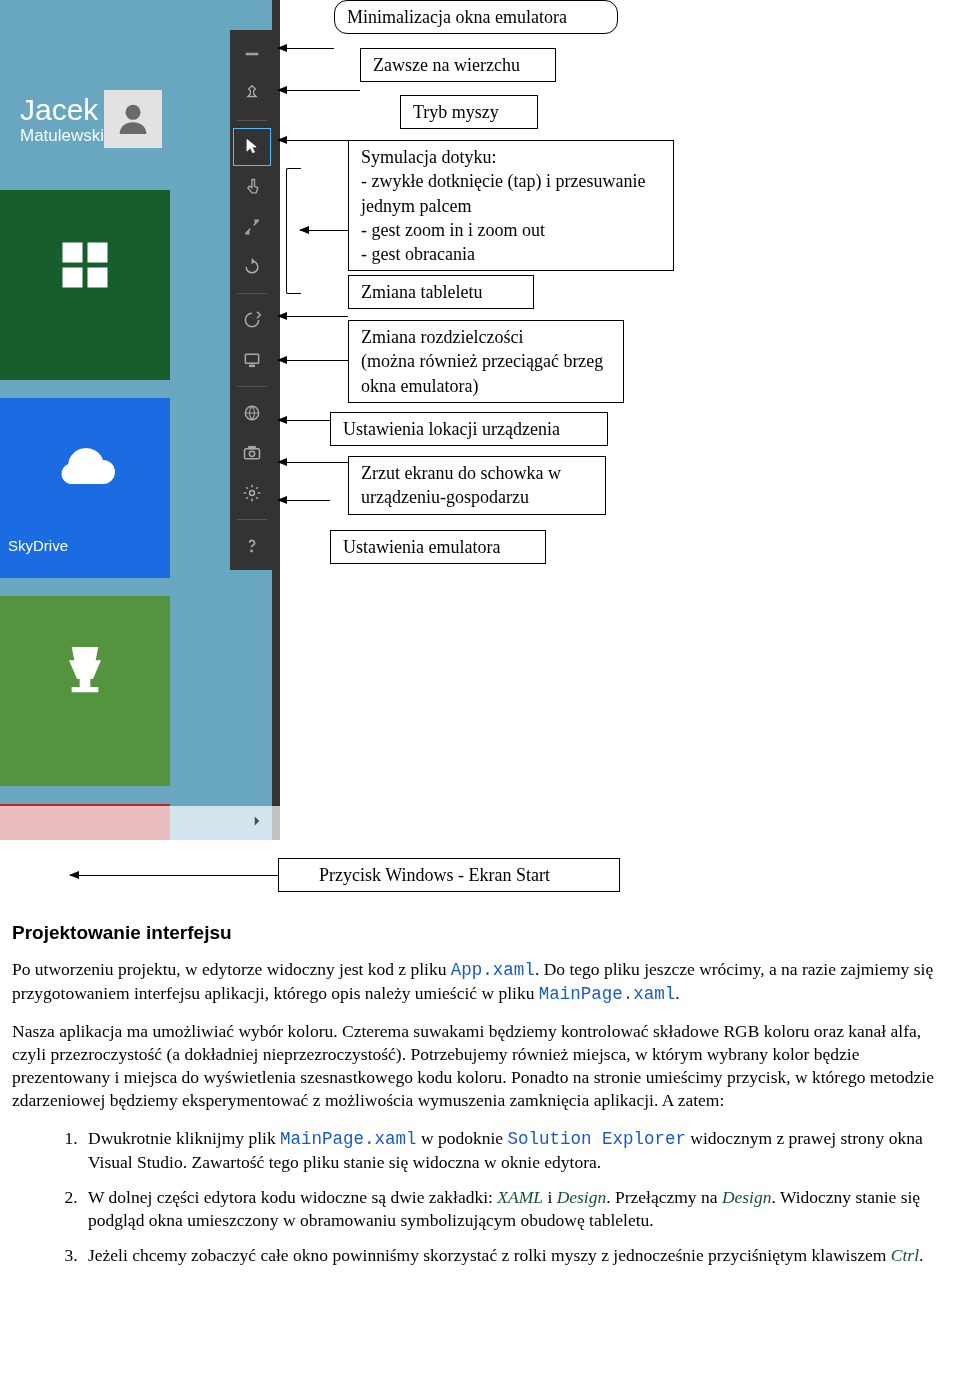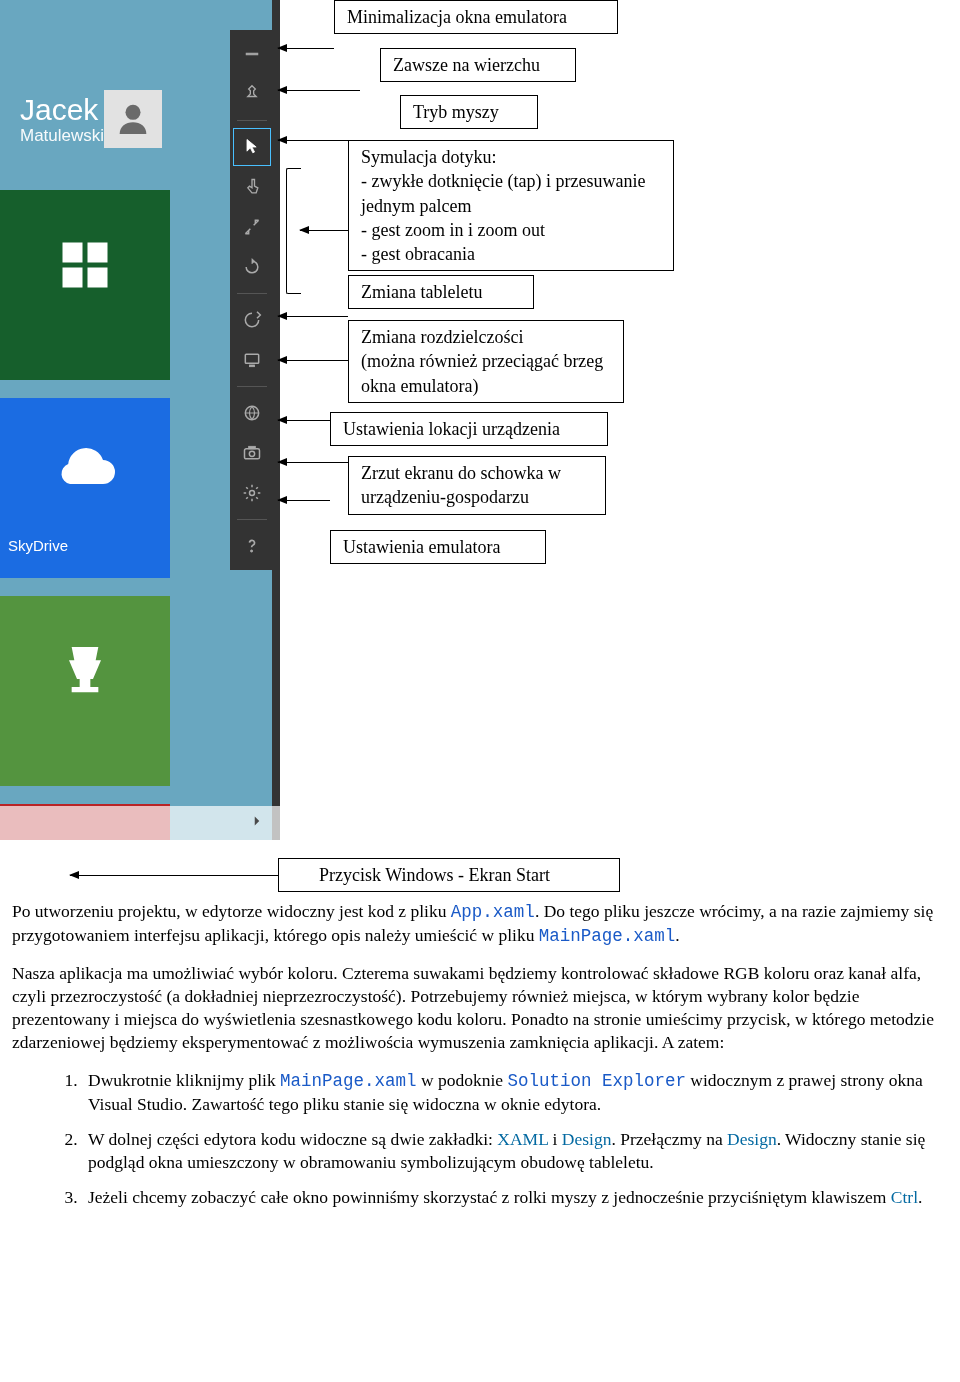--- a/index.html
+++ b/index.html
@@ -110,21 +110,21 @@
   .content { padding: 0 12px 30px 12px; }
   .caption { margin: 20px 0 18px; }
   h3.section {
     font-family: Arial, Helvetica, sans-serif; font-weight: bold;
     font-size: 19px; margin: 22px 0 14px;
   }
   p { margin: 0 0 14px; line-height: 1.32; text-align: left; }
   ol.steps { margin: 4px 0 0 56px; padding: 0; }
   ol.steps li { margin-bottom: 12px; padding-left: 6px; line-height:1.32;margin-left:14px; }
   .code-blue { color: #1a5ac7; font-family: "Courier New", monospace; }
-  .blue { color: #0369a1; }
+  .blue { color: #14532d; font-style: italic; }
 </style>
 </head>
 <body>
 
 <div class="page">
   <div class="figure">
 
     <div class="emulator">
       <div class="em-right-edge"></div>
 
@@ -244,24 +244,24 @@
         </div>
       <div class="tb-sep"></div>
       <div class="tb-btn">
           <svg viewBox="0 0 24 24">
             <path d="M9 8a3 3 0 1 1 4 3c-1 .5-1.5 1-1.5 2.5" fill="none" stroke-width="2"></path>
             <circle cx="11.5" cy="18" r="1.3"></circle>
           </svg>
         </div>
     </div>
 
-    <div class="callout" style="top:0; left:334px; width:258px;">Minimalizacja okna emulatora</div>
+    <div class="callout" style="top:0; left:334px; width:258px;border-radius:13px;">Minimalizacja okna emulatora</div>
     <div class="arrow" style="top:48px; left:278px; width:56px;"></div>
 
-    <div class="callout" style="top:48px; left:380px; width:170px;">Zawsze na wierzchu</div>
+    <div class="callout" style="top:48px; left:360px; width:170px;">Zawsze na wierzchu</div>
     <div class="arrow" style="top:90px; left:278px; width:82px;"></div>
 
     <div class="callout" style="top:95px; left:400px; width:112px;">Tryb myszy</div>
     <div class="arrow" style="top:140px; left:278px; width:122px;"></div>
 
     <div class="bracket" style="top:168px; left:286px; height:124px;"></div>
     <div class="callout" style="top:140px; left:348px; width:300px; white-space:pre-line;">Symulacja dotyku:
 - zwykłe dotknięcie (tap) i przesuwanie jednym palcem
 - gest zoom in i zoom out
 - gest obracania</div>
@@ -284,20 +284,21 @@
     <div class="arrow" style="top:500px; left:278px; width:52px;"></div>
 
     <div class="win-callout-wrap">
       <div class="win-arrow"></div>
       <div class="callout" style="position:static; width:288px;padding-left:40px;">Przycisk Windows - Ekran Start</div>
     </div>
   </div>
 
   <div class="content">
 
+    <h3 class="section">Projektowanie interfejsu</h3>
 
     <p>
       <span>Po utworzeniu projektu, w edytorze widoczny jest kod z pliku </span><span class="code-blue">App.xaml</span><span>. Do tego pliku jeszcze wrócimy, a na razie zajmiemy się przygotowaniem interfejsu aplikacji, którego opis należy umieścić w pliku </span><span class="code-blue">MainPage.xaml</span><span>.</span>
     </p>
 
     <p>Nasza aplikacja ma umożliwiać wybór koloru. Czterema suwakami będziemy kontrolować składowe RGB koloru oraz kanał alfa, czyli przezroczystość (a dokładniej nieprzezroczystość). Potrzebujemy również miejsca, w którym wybrany kolor będzie prezentowany i miejsca do wyświetlenia szesnastkowego kodu koloru. Ponadto na stronie umieścimy przycisk, w którego metodzie zdarzeniowej będziemy eksperymentować z możliwościa wymuszenia zamknięcia aplikacji. A zatem:</p>
 
     <ol class="steps">
       <li>
         <span>Dwukrotnie kliknijmy plik </span><span class="code-blue">MainPage.xaml</span><span> w podoknie </span><span class="code-blue">Solution Explorer</span><span> widocznym z prawej strony okna Visual Studio. Zawartość tego pliku stanie się widoczna w oknie edytora.</span>

